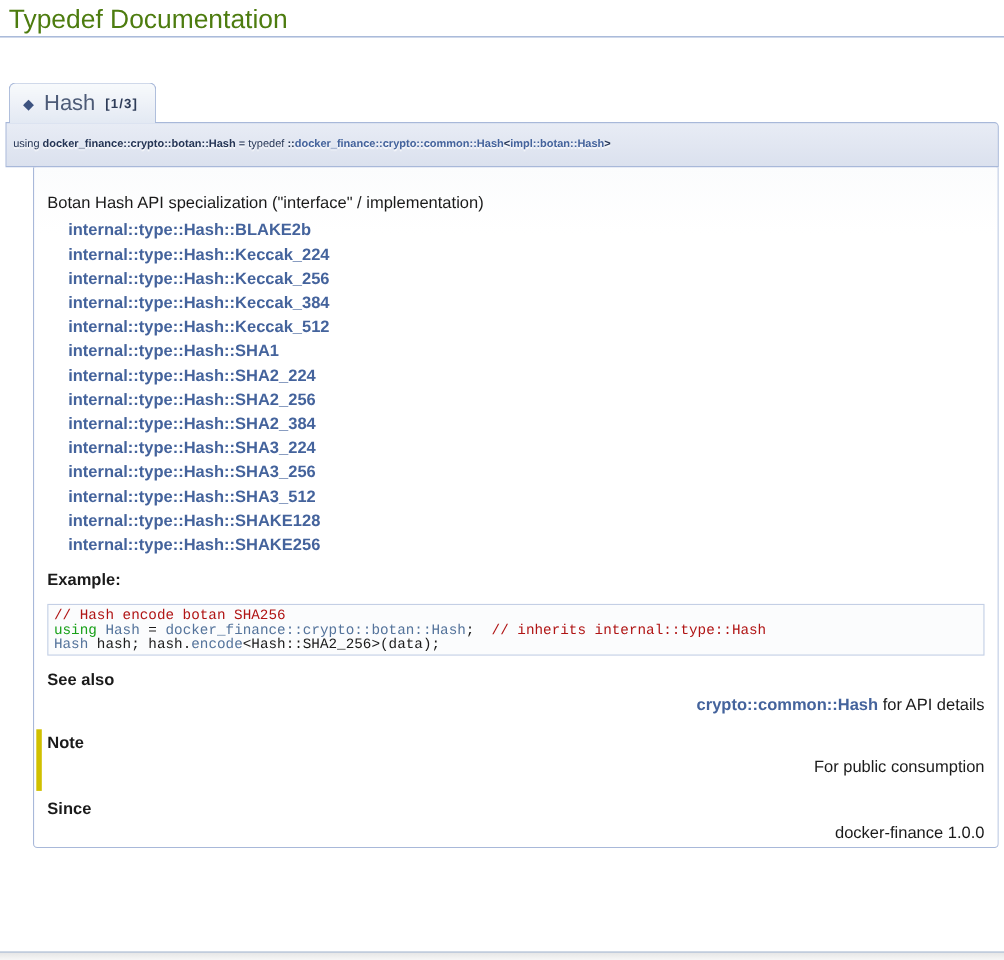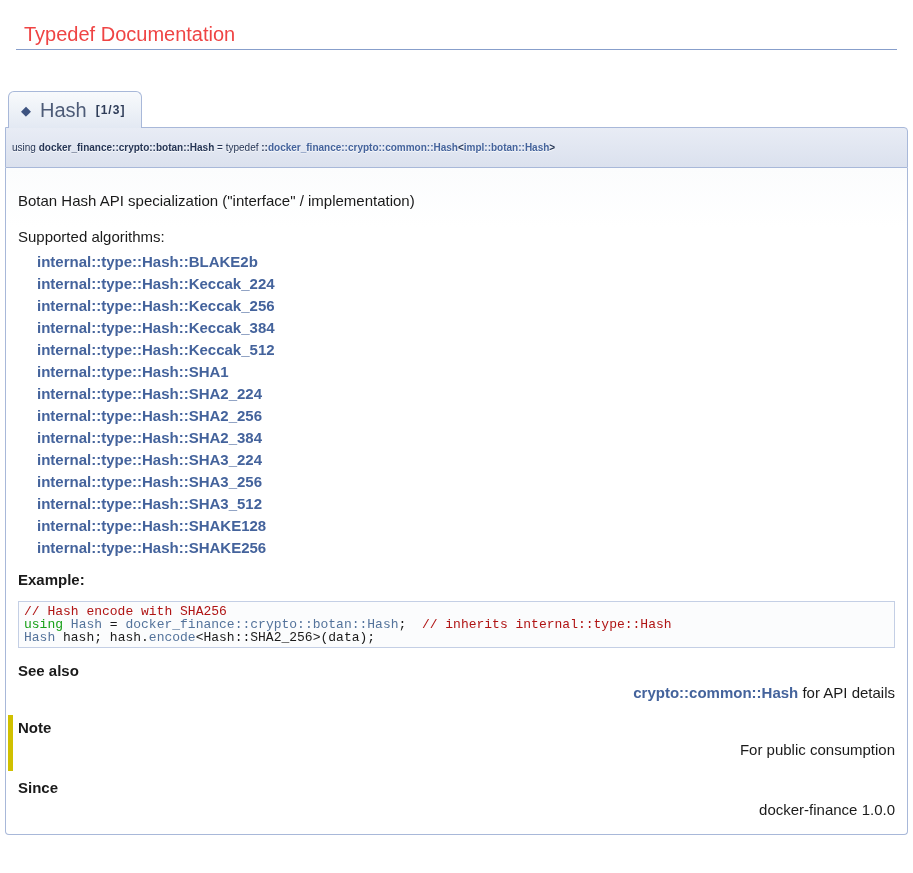--- a/index.html
+++ b/index.html
@@ -9,26 +9,26 @@
     background: #ffffff;
     font-family: "Liberation Sans", sans-serif;
     color: #1a1a1a;
     position: relative;
     overflow: hidden;
   }
   .page { width: 913px; height: 873px; position: relative; }
 
   
   h2.groupheader {
-    margin: 16px;
+    margin: 0;
     padding: 7px 8px 4px 8px;
-    font-size: 20px;
+    font-size: 24px;
     line-height: 22px;
     font-weight: 400;
-    color: #ef4444;
+    color: #4d7c0f;
     border-bottom: 1px solid #879ECB;
   }
 
   
   .memitem { margin: 41px 5px 0 5px; }
 
   .memtitle {
     display: inline-flex;
     align-items: center;
     gap: 9px;
@@ -63,22 +63,23 @@
   }
   .memproto .seg-pl { color: #253555; font-weight: normal; }
   .memproto .seg-nm { color: #253555; font-weight: bold; }
   .memproto .seg-lnk { color: #44639C; font-weight: bold; cursor: pointer; }
 
   .memdoc {
     border: 1px solid #A8B8D9;
     border-top: none;
     border-radius: 0 0 4px 4px;
     background: linear-gradient(to bottom, #FBFCFD, #ffffff 60px);
-    padding: 12px 12px 16px 12px;
+    padding: 12px 12px 4px 12px;
     font-size: 15px;
+    margin-left: 25px;
   }
 
   .memdoc p { margin: 0; line-height: 16px; }
   p.intro { margin-top: 13px; }
   p.supported { margin-top: 20px; }
 
   ul.algos { list-style: none; margin: 6px 0 0 0; padding: 0 0 0 19px; }
   ul.algos li {
     line-height: 22px;
     font-weight: bold;
@@ -141,21 +142,20 @@
       <span class="memtitle-name">Hash</span>
       <span class="overload">[1/3]</span>
     </div>
 
     <div class="memproto"><span class="seg-pl">using </span><span class="seg-nm">docker_finance::crypto::botan::Hash</span><span class="seg-pl"> = typedef </span><span class="seg-nm">::</span><span class="seg-lnk">docker_finance::crypto::common::Hash</span><span class="seg-nm">&lt;</span><span class="seg-lnk">impl::botan::Hash</span><span class="seg-nm">&gt;</span></div>
 
     <div class="memdoc">
 
       <p class="intro">Botan Hash API specialization ("interface" / implementation)</p>
 
-      <p class="supported">Supported algorithms:</p>
 
       <ul class="algos">
 
           <li>internal::type::Hash::BLAKE2b</li>
 
           <li>internal::type::Hash::Keccak_224</li>
 
           <li>internal::type::Hash::Keccak_256</li>
 
           <li>internal::type::Hash::Keccak_384</li>
@@ -181,21 +181,21 @@
           <li>internal::type::Hash::SHAKE128</li>
 
           <li>internal::type::Hash::SHAKE256</li>
         </ul>
 
       <dl class="section example">
         <dt>Example:</dt>
       </dl>
 
       <div class="fragment">
-          <div class="code-line"><span class="seg-cmt">// Hash encode with SHA256</span></div>
+          <div class="code-line"><span class="seg-cmt">// Hash encode botan SHA256</span></div>
           <div class="code-line"><span class="seg-kw">using</span><span class="seg-pl"> </span><span class="seg-lnk">Hash</span><span class="seg-pl"> = </span><span class="seg-lnk">docker_finance::crypto::botan::Hash</span><span class="seg-pl">;  </span><span class="seg-cmt">// inherits internal::type::Hash</span></div>
           <div class="code-line"><span class="seg-lnk">Hash</span><span class="seg-pl"> hash; hash.</span><span class="seg-lnk">encode</span><span class="seg-pl">&lt;Hash::SHA2_256&gt;(data);</span></div>
         </div>
 
       <dl class="section see">
         <dt>See also</dt>
         <dd><a class="el" href="#">crypto::common::Hash</a><span> for API details</span></dd>
       </dl>
 
       <dl class="section note">

